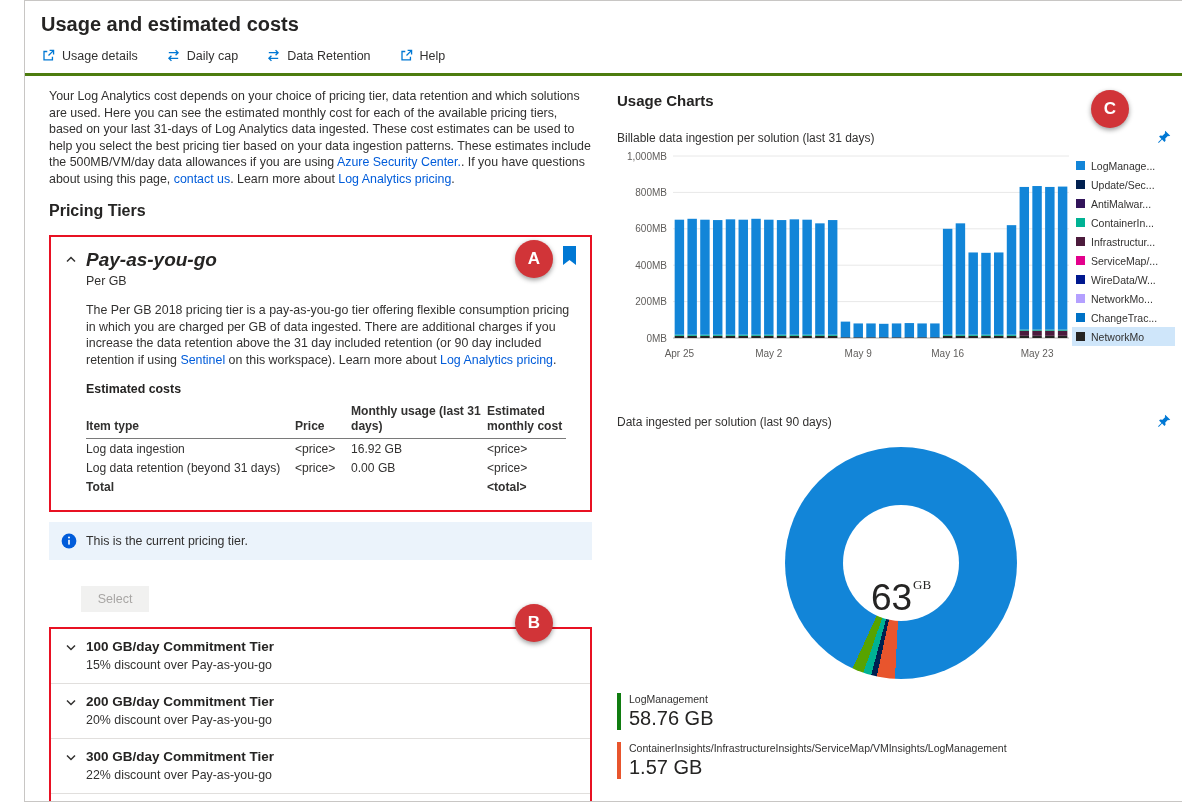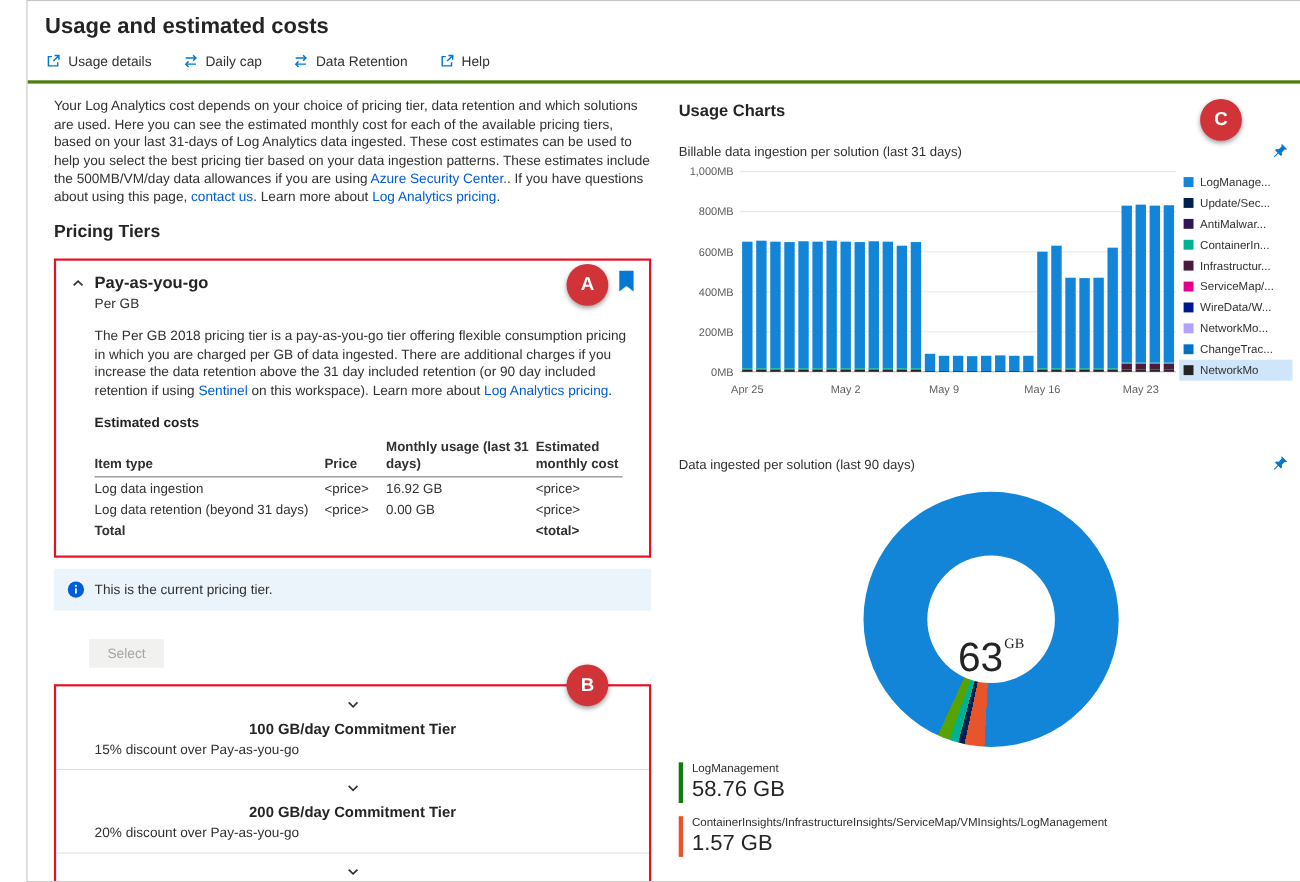--- a/index.html
+++ b/index.html
@@ -13,38 +13,38 @@
   .content{position:relative;display:flex;height:729px;}
   .left-col{width:577px;padding:12px 10px 0 24px;flex:none;}
   .right-col{flex:1;padding:16px 20px 0 15px;}
   .intro{font-size:12.4px;line-height:1.33;margin:0;}
   a.link{color:#015cda;text-decoration:none;cursor:pointer;}
   .section-heading{font-size:16px;font-weight:700;color:#252423;margin:15px 0 0 0;}
   .red-box{border:2px solid #e81123;background:#fff;position:relative;}
   .card-a{margin-top:15px;padding:12px 14px 12px 14px;}
   .tier-header{display:flex;align-items:center;gap:9px;}
   .chev{width:12px;height:12px;flex:none;cursor:pointer;}
-  .tier-title{font-size:15px;font-weight:700;color:#252423;}
+  .tier-title{font-size:19px;font-weight:700;color:#252423;font-style:italic;}
   .tier-sub{font-size:12.4px;margin:3px 0 0 21px;}
   .bookmark{position:absolute;top:9px;right:12px;width:17px;height:20px;}
   .tier-desc{font-size:12.4px;line-height:1.33;margin:14px 4px 0 21px;}
   .est-heading{font-size:12.4px;font-weight:700;margin:14px 0 0 21px;color:#252423;}
   .cost-table{margin:8px 10px 2px 21px;font-size:12.1px;}
   .ct-grid{display:grid;grid-template-columns:205px 52px 132px 1fr;column-gap:4px;}
   .ct-head{align-items:end;border-bottom:1px solid #7a7a7a;padding-bottom:4px;font-weight:700;line-height:1.25;}
   .ct-row{padding:2.5px 0;}
   .info-banner{margin-top:10px;background:#ebf3fb;display:flex;align-items:center;gap:9px;
                padding:11px 12px;font-size:12.4px;}
   .info-banner svg{width:16px;height:16px;flex:none;}
   .select-btn{display:block;margin:26px 0 0 32px;width:68px;height:26px;background:#f1f1f0;
               color:#a8a6a4;border:none;font-size:12.5px;font-family:inherit;cursor:default;}
   .card-b{margin-top:15px;min-height:204px;}
   .ctier{padding:10px 14px 11px 14px;border-bottom:1px solid #e1dfdd;}
   .ctier:last-child{border-bottom:none;}
-  .ctier-head{display:flex;align-items:center;gap:9px;cursor:pointer;flex-direction:column;}
+  .ctier-head{display:flex;align-items:center;gap:9px;cursor:pointer;}
   .ctier-title-text{font-size:13.5px;font-weight:700;color:#252423;}
   .ctier-sub{font-size:12.4px;margin:4px 0 0 21px;}
   .usage-heading{font-size:15px;font-weight:700;color:#252423;}
   .chart-title-row{display:flex;justify-content:space-between;align-items:center;margin-top:21px;
                    font-size:12px;color:#323130;padding-right:14px;}
   .pin-btn{cursor:pointer;line-height:0;}
   .pin-btn svg{width:15px;height:15px;}
   .bar-wrap{display:flex;margin-top:3px;}
   svg text{font-family:"Liberation Sans","DejaVu Sans",sans-serif;}
   .bar-legend{width:103px;padding-top:8px;}

